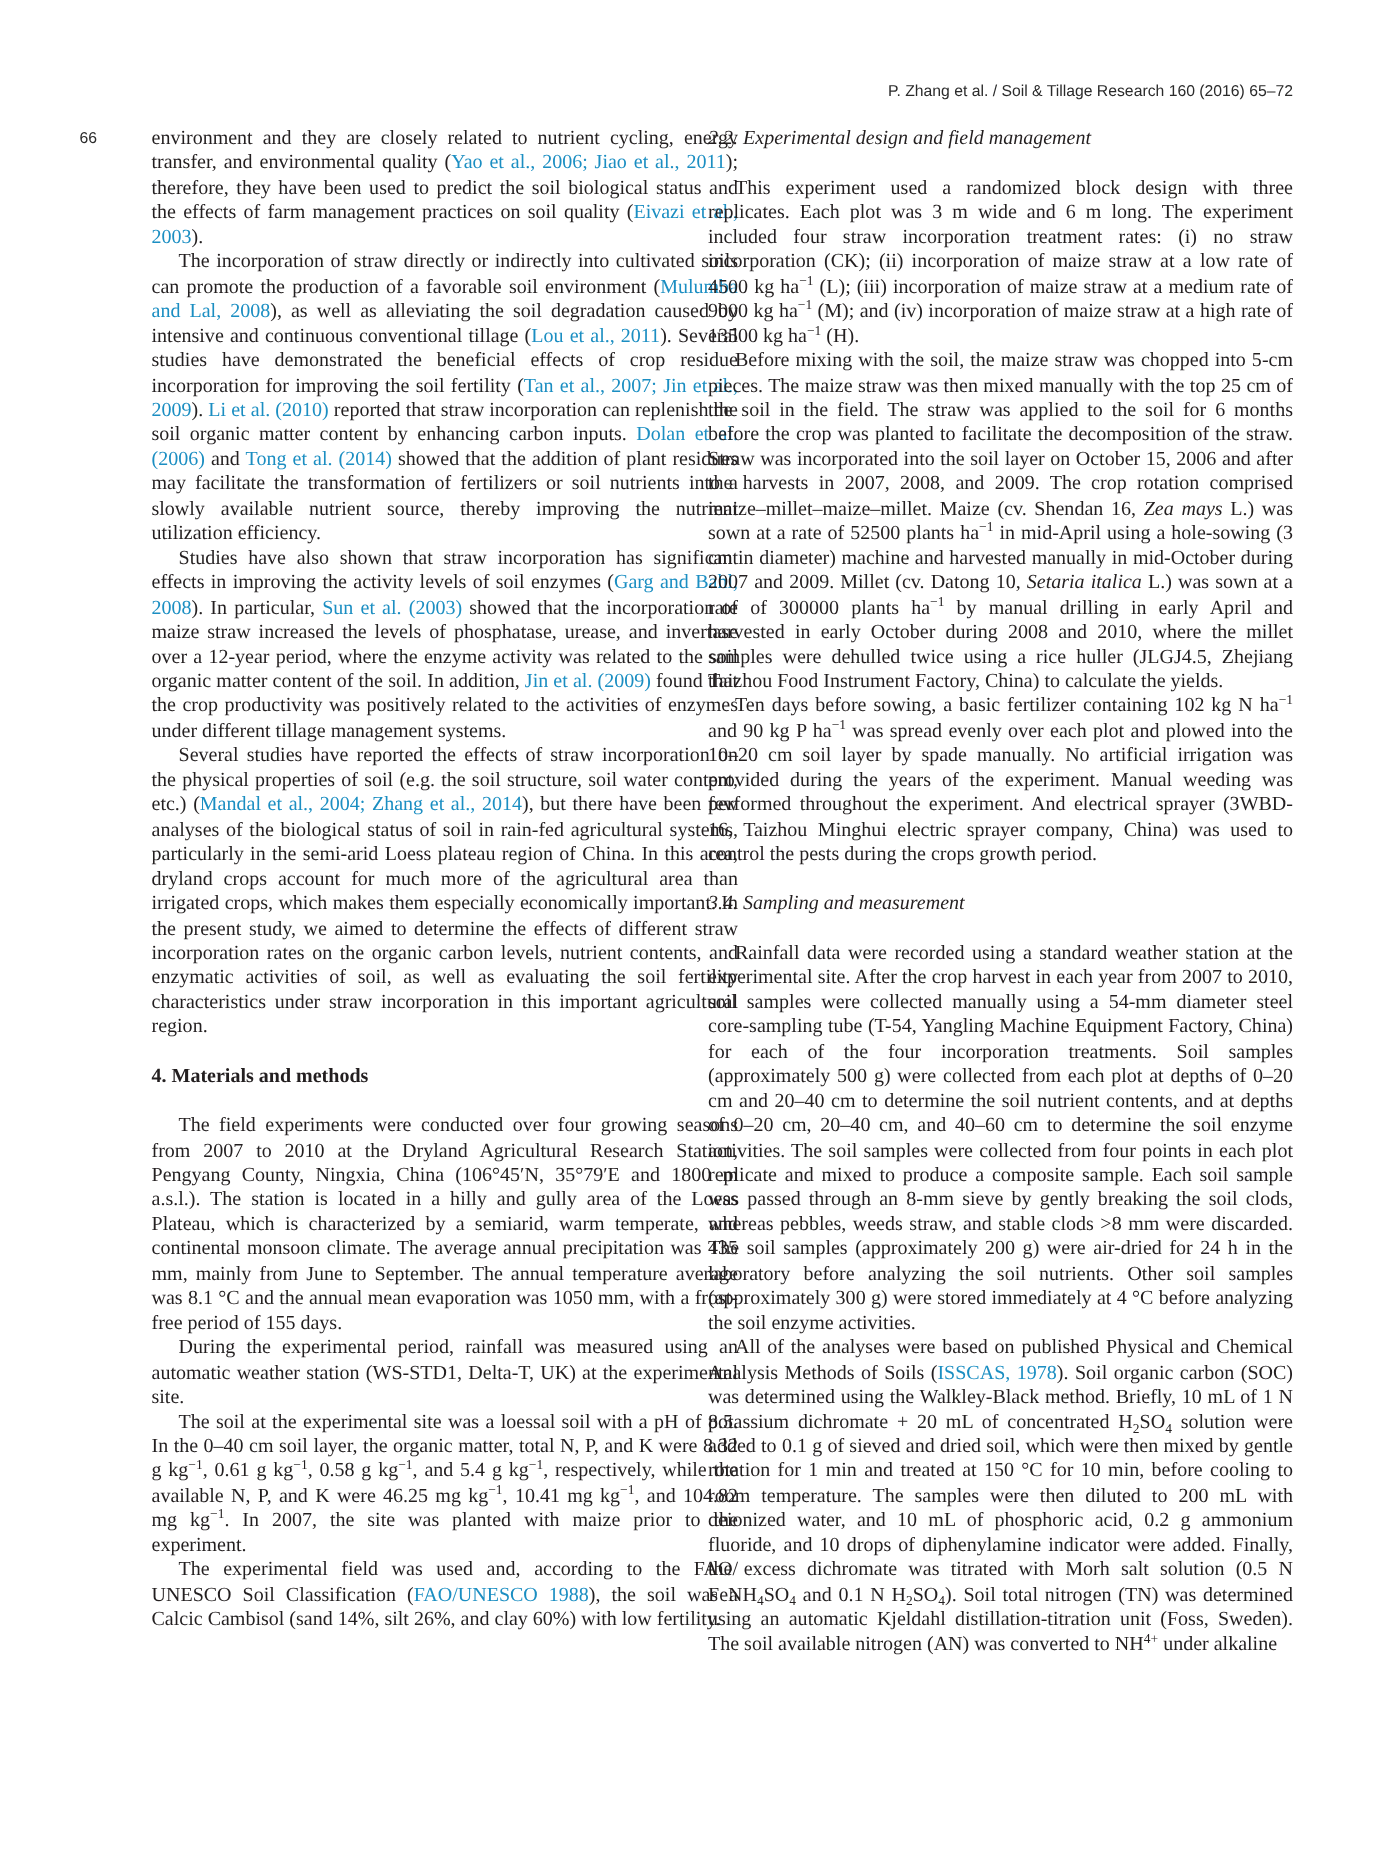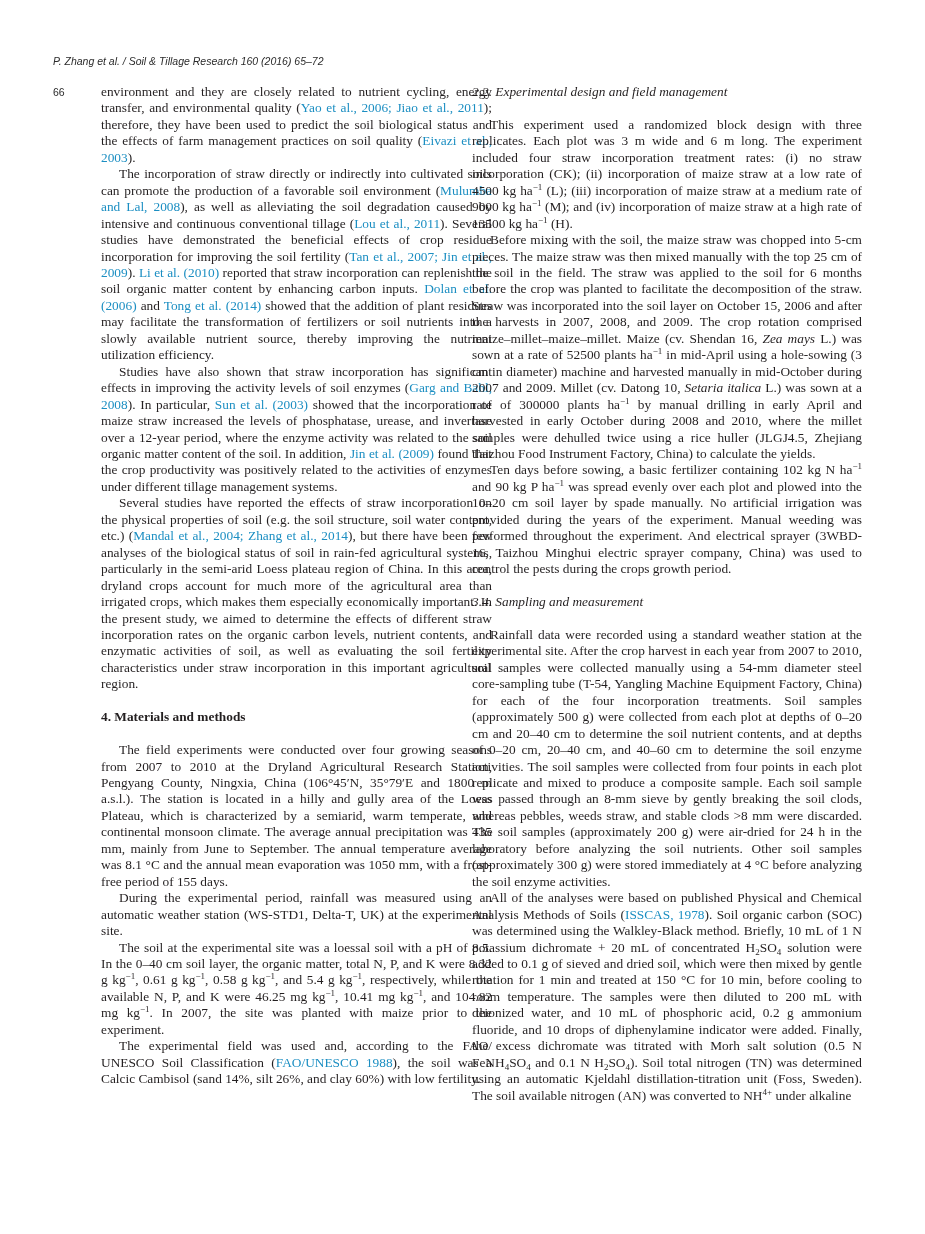--- a/index.html
+++ b/index.html
@@ -7,21 +7,21 @@
     width: 925px; height: 1234px; position: relative; overflow: hidden;
     font-family: "Liberation Serif", "DejaVu Serif", serif;
     color: #231f20;
   }
   .running-head {
     position: absolute; top: 55px; left: 53px; width: 809px; height: 14px;
     font-family: "Liberation Sans", "DejaVu Sans", sans-serif;
     font-size: 10.5px; color: #2b2b2b;
   }
   .running-head .pg { position: absolute; left: 0; top: 0; margin-top: 31px; }
-  .running-head .journal { position: absolute; left: 0; width: 100%; text-align: left; font-style: italic; font-stretch: condensed; }
+  .running-head .journal { position: absolute; left: 0; width: 100%; text-align: right; font-stretch: condensed; }
   .col {
     position: absolute; top: 84px; width: 391px;
     font-size: 13.35px; line-height: 16.45px;
     text-align: justify; hyphens: manual;
   }
   .col-left { left: 53px; margin-left: 48px; }
   .col-right { left: 472px; width: 390px; }
   .col p { margin: 0; text-indent: 18px; }
   .col p.noindent { text-indent: 0; }
   .col a.ref, .col span.ref { color: #1b8ec2; text-decoration: none; }

